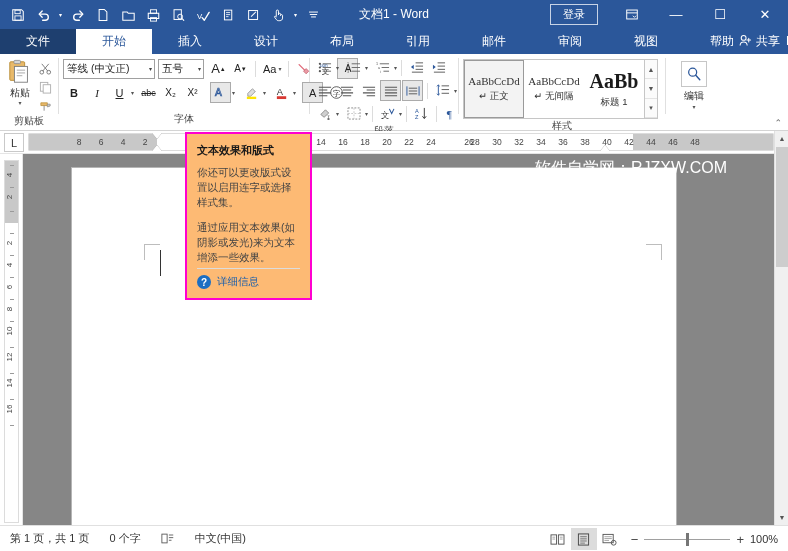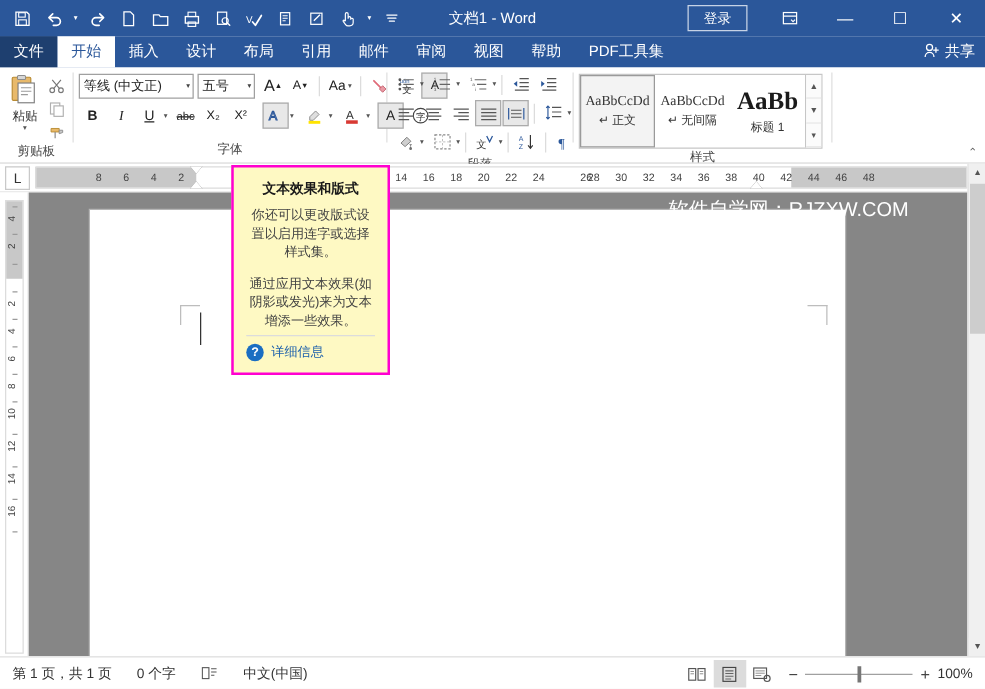--- a/index.html
+++ b/index.html
@@ -40,21 +40,21 @@
     color: #fff; font-size: 13px;
   }
   .winbtn-close { width: 46px; }
 
   
   .tabbar {
     position: absolute; top: 29px; left: 0; width: 788px; height: 25px;
     background: #2b579a; display: flex; align-items: stretch;
   }
   .tab {
-    padding: 0 11px; display: flex; align-items: center;
+    padding: 0 26px; display: flex; align-items: center;
     color: #fff; font-size: 12px; white-space: nowrap; text-align: right;
   }
   .tab.active { background: #fff; color: #2b579a; }
   .tab-file { background: #1e3f6f; }
   .tellme {
     display: flex; align-items: center; gap: 4px; padding: 0 10px;
     color: #fff; font-size: 12px;
   }
   .share-wrap {
     position: absolute; right: 8px; top: 0; height: 25px;
@@ -227,23 +227,22 @@
   .zoomwrap { display: flex; align-items: center; gap: 6px; padding: 0 8px; }
   .zoomtrack { position: relative; width: 86px; height: 1px; background: #a0a0a0; }
   .zoomthumb {
     position: absolute; left: 42px; top: -6px; width: 3px; height: 13px; background: #767676;
   }
   .zoomlabel { font-size: 11px; color: #333; min-width: 30px; }
 
   
   .tooltip {
     position: absolute; left: 185px; top: 132px; width: 127px; height: 168px;
-    background: #fef9c3; border: 2px solid #ff00d0; z-index: 60;
+    background: #fdba74; border: 2px solid #ff00d0; z-index: 60;
     padding: 9px 10px 0 10px;
-    text-align: center;
   }
   .tt-title { font-size: 11px; font-weight: bold; color: #1a1a1a; margin-bottom: 7px; }
   .tt-body { font-size: 10.5px; color: #444; line-height: 15px; }
   .tt-body p { margin-bottom: 10px; }
   .tt-foot {
     position: absolute; left: 10px; right: 10px; bottom: 9px;
     border-top: 1px solid #dcdcdc; padding-top: 6px;
     display: flex; align-items: center; gap: 6px;
   }
   .tt-help {
@@ -641,20 +640,35 @@
             <div>▲</div>
             <div>▼</div>
             <div>▾</div>
           </div>
         </div>
       </div>
       <div class="rgroup-label">样式</div>
     </div>
     <div class="rgroup-sep"></div>
 
+    <div class="rgroup" style="width:56px">
+      <div class="rgroup-body" style="justify-content:center">
+        <div class="edit-btn">
+          <div class="bx">
+            <svg width="16" height="16" viewBox="0 0 18 18">
+                <circle cx="7.5" cy="7" r="4.5" fill="none" stroke="#2b579a" stroke-width="1.4"></circle>
+                <path d="M11 10.5 15.5 15.5" stroke="#2b579a" stroke-width="1.6" stroke-linecap="round"></path>
+              </svg>
+          </div>
+          <div class="lbl">编辑</div>
+          <div class="car" style="font-size:6px;color:#555">▾</div>
+        </div>
+      </div>
+      <div class="rgroup-label"></div>
+    </div>
 
     <div class="collapse-ribbon">⌃</div>
   </div>
 
   <div class="hruler">
     <div class="tabstop-box">L</div>
     <div class="ruler-track">
       <div class="ruler-margin" style="left:0; width:128px"></div>
       <div class="ruler-margin" style="left:604px; right:0"></div>
       <span class="ruler-num" style="left:50px">8</span>

